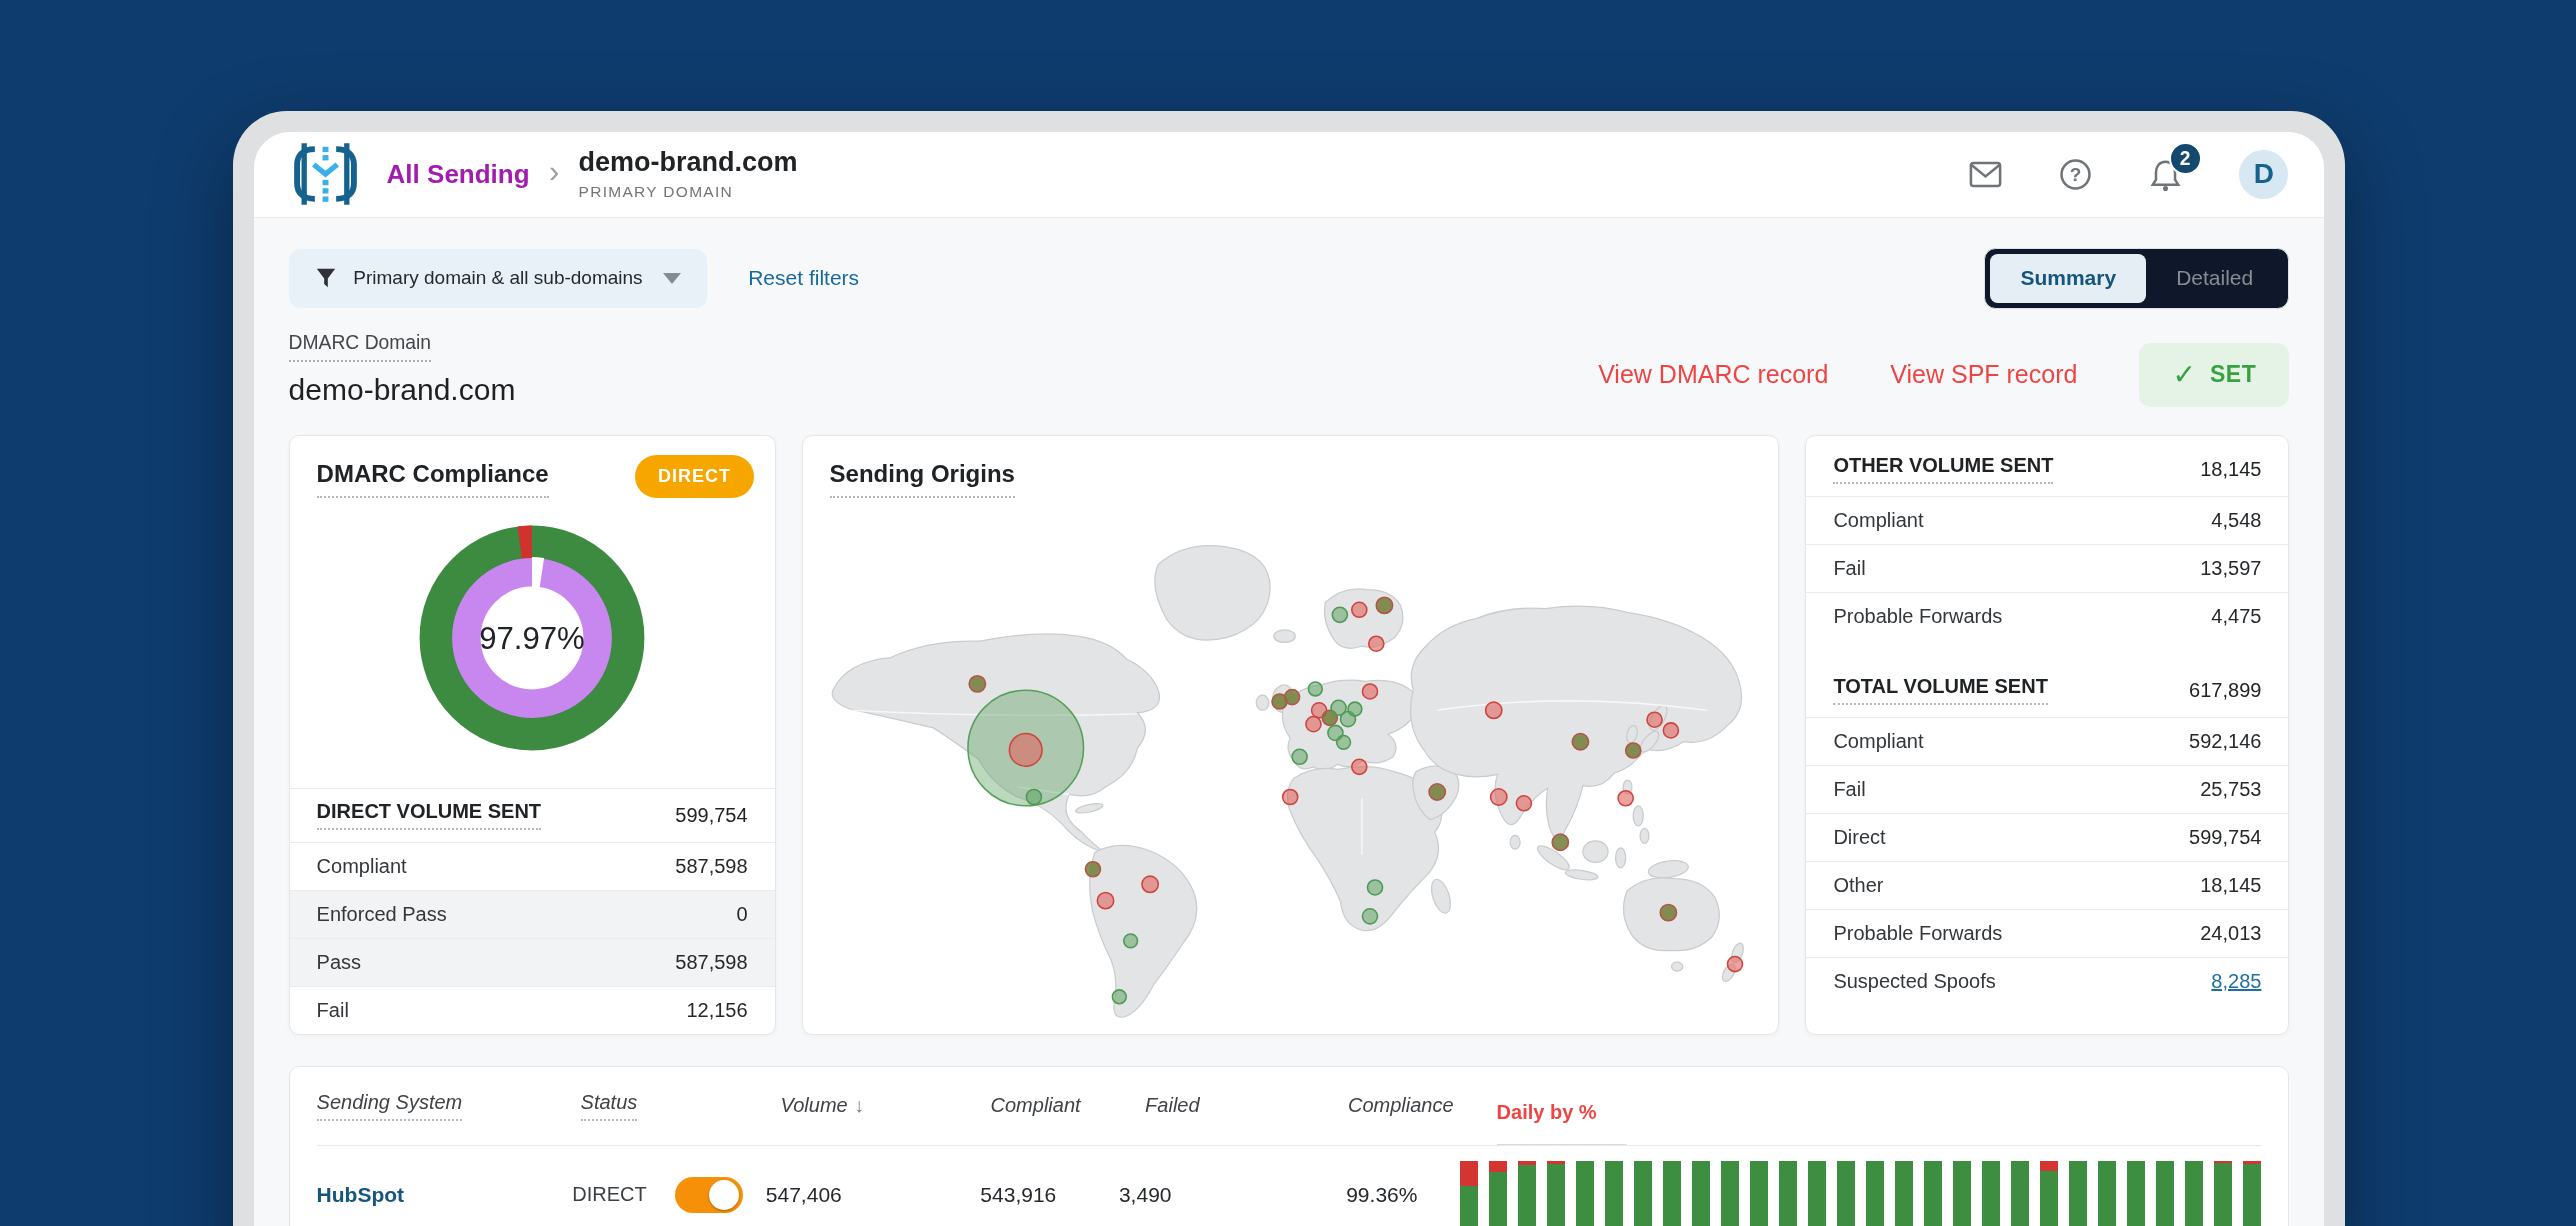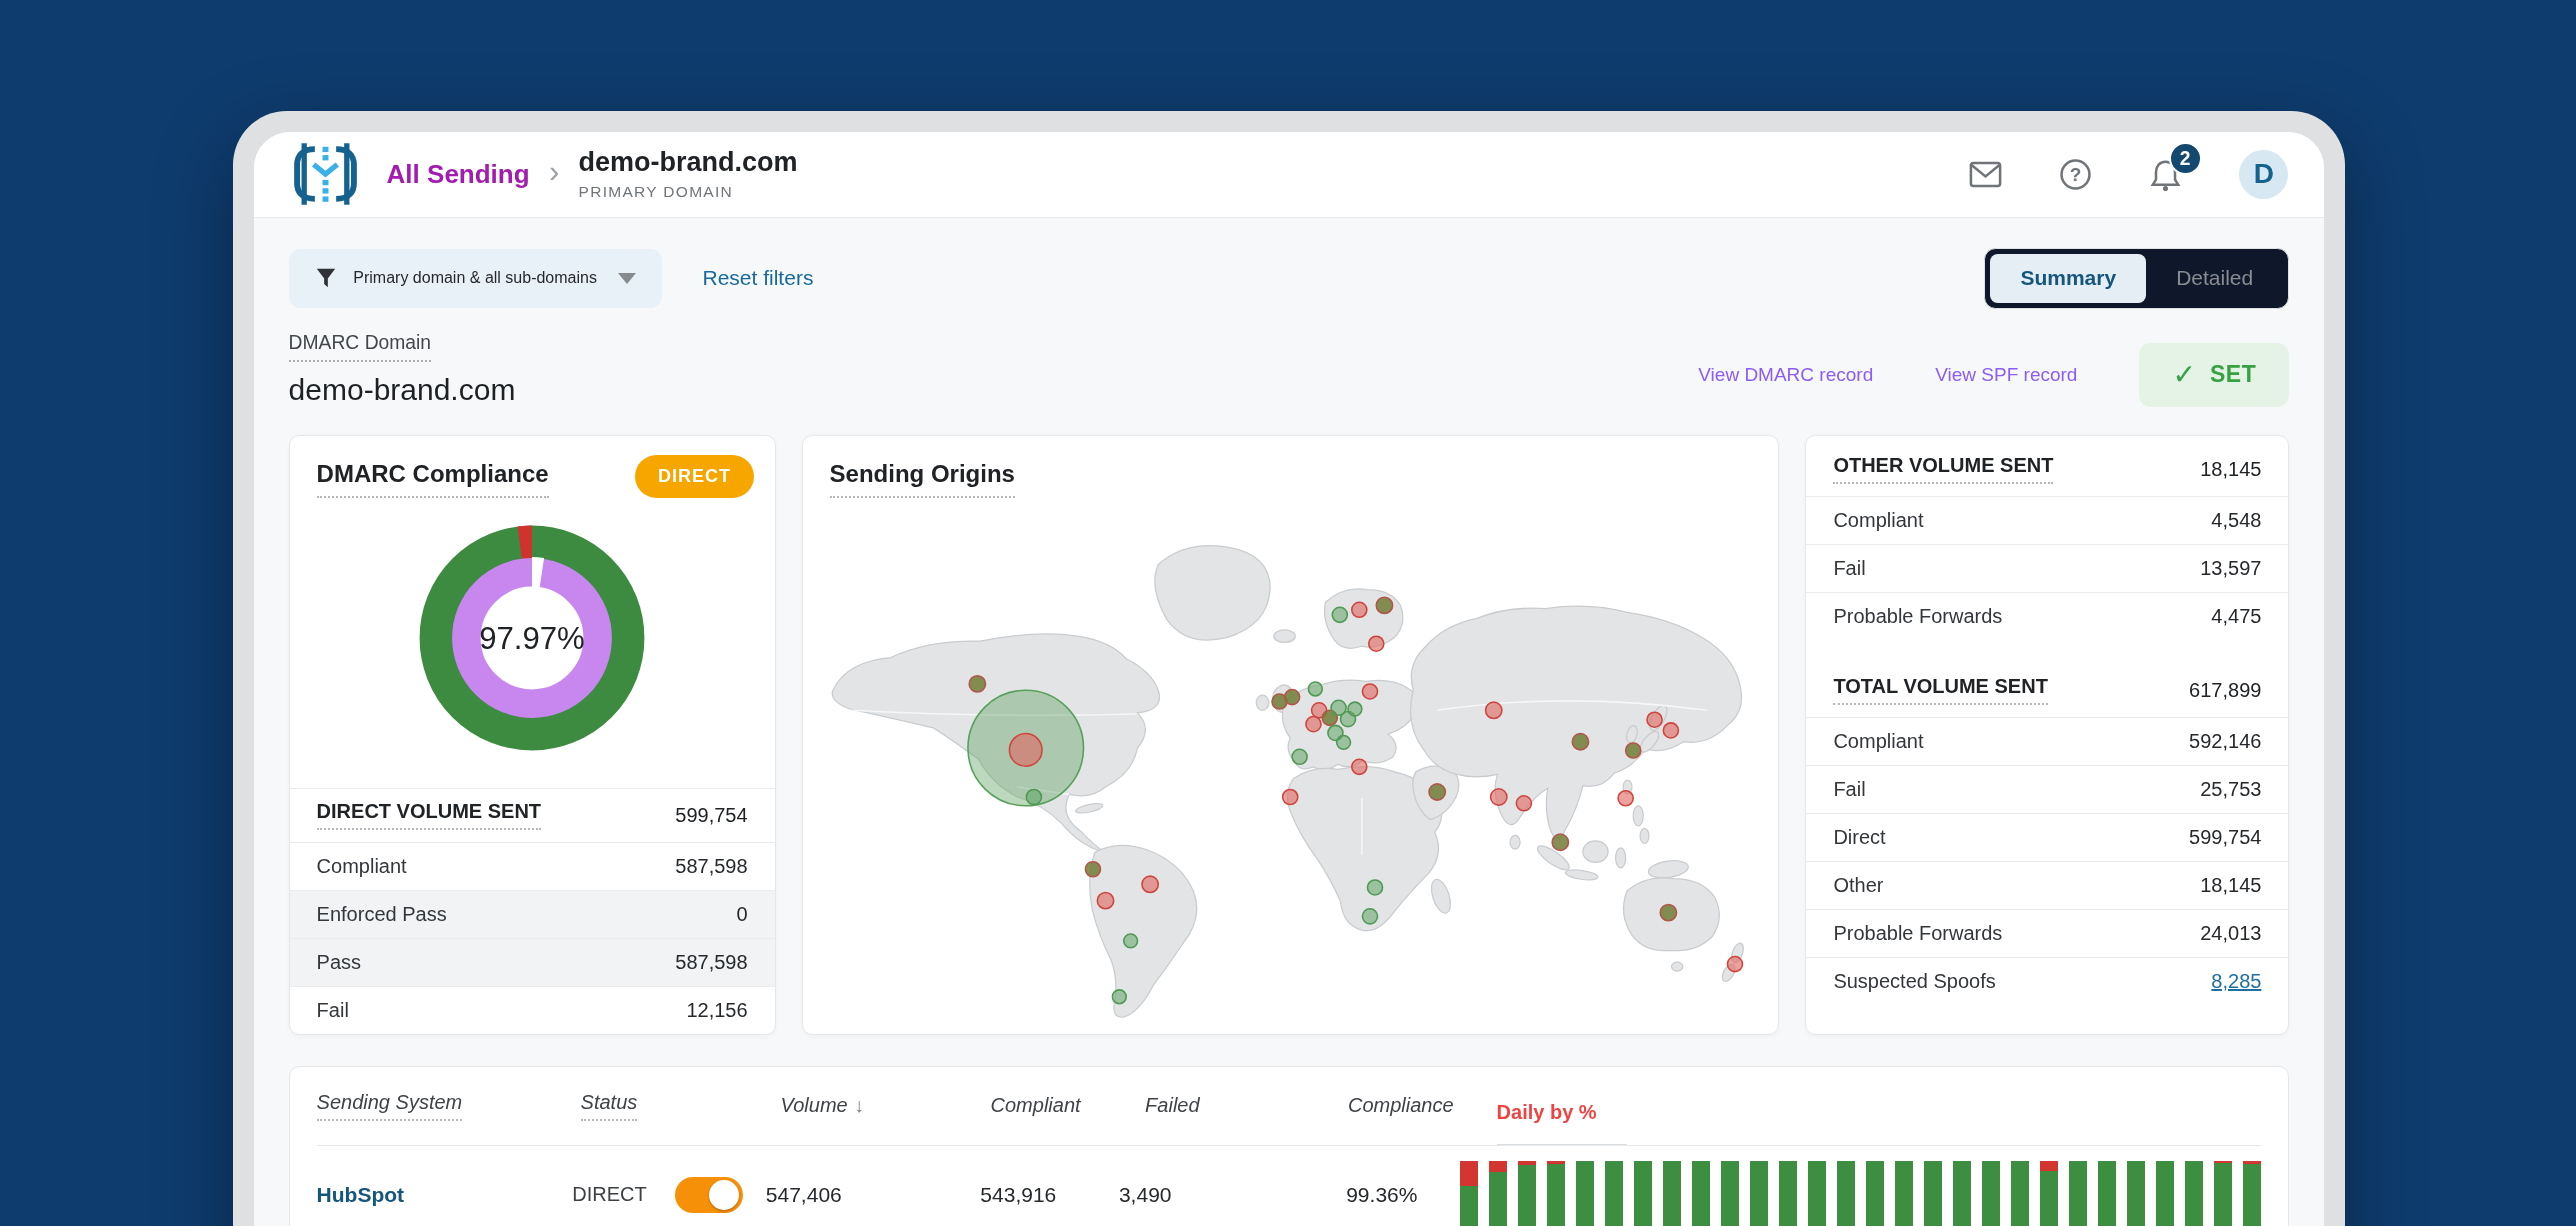--- a/index.html
+++ b/index.html
@@ -34,36 +34,36 @@
   .avatar { width:49px; height:49px; border-radius:50%; background:#d7e8f3; color:#16628f;
             font-size:28px; font-weight:bold; display:flex; align-items:center; justify-content:center; cursor:pointer; }
 
   
   .app-body { flex:1; padding:30px 35px 0 35px; display:flex; flex-direction:column; }
 
   .filter-row { display:flex; align-items:center; }
   .filter-pill { display:flex; align-items:center; gap:16.7px; background:#e9f1f8; border-radius:11.6px;
                  height:59px; padding:0 26px; cursor:pointer; }
   .filter-pill svg { width:22px; height:22px; }
-  .filter-label { font-size:16px; color:#26292d; }
+  .filter-label { font-size:19px; color:#26292d; }
   .caret { width:0; height:0; border-left:9px solid transparent; border-right:9px solid transparent;
            border-top:11.6px solid #868b90; margin-left:3.9px; }
   .reset-link { font-size:21px; color:#176a9e; font-weight:500; margin-left:41px; cursor:pointer; }
   .segmented { margin-left:auto; background:#0f172a; border:1.3px solid #e0e3e5; border-radius:11.6px;
                padding:5.2px; display:flex; }
   .seg-item { font-size:21px; padding:0 30px; height:49px; display:flex; align-items:center;
               border-radius:7.7px; color:#888d91; cursor:pointer; }
   .seg-item.active { background:#e6eef5; color:#14567e; font-weight:bold; }
 
   .domain-row { display:flex; align-items:flex-end; margin-top:23px; }
   .domain-label { display:inline-block; font-size:19.3px; color:#43474b; padding-bottom:6.4px;
                   border-bottom:2.6px dotted #a9aeb3; }
   .domain-name { font-size:30px; color:#1e2124; margin-top:10.3px; }
   .domain-actions { margin-left:auto; display:flex; align-items:center; gap:62px; }
-  .rec-link { font-size:19px; color:#8b5cf6; font-weight:500; cursor:pointer; }
+  .rec-link { font-size:25px; color:#ef4444; font-weight:500; cursor:pointer; }
   .set-btn { display:flex; align-items:center; gap:14px; background:#e5f3e7; border-radius:11.6px;
              height:64px; padding:0 33px; cursor:pointer; }
   .set-check { font-size:28px; color:#37a243; line-height:1; }
   .set-label { font-size:23px; font-weight:bold; color:#37a243; letter-spacing:0.6px; }
 
   
   .cards-row { display:flex; gap:26px; margin-top:28px; height:600px; }
   .card { background:#fff; border:1.3px solid #e4e6e8; border-radius:10.3px;
           box-shadow:0 1.3px 5.2px rgba(0,0,0,.03); overflow:hidden; }
   .card-title-row { padding:24.5px 27px 0 27px; position:relative; flex:0 0 auto; }

